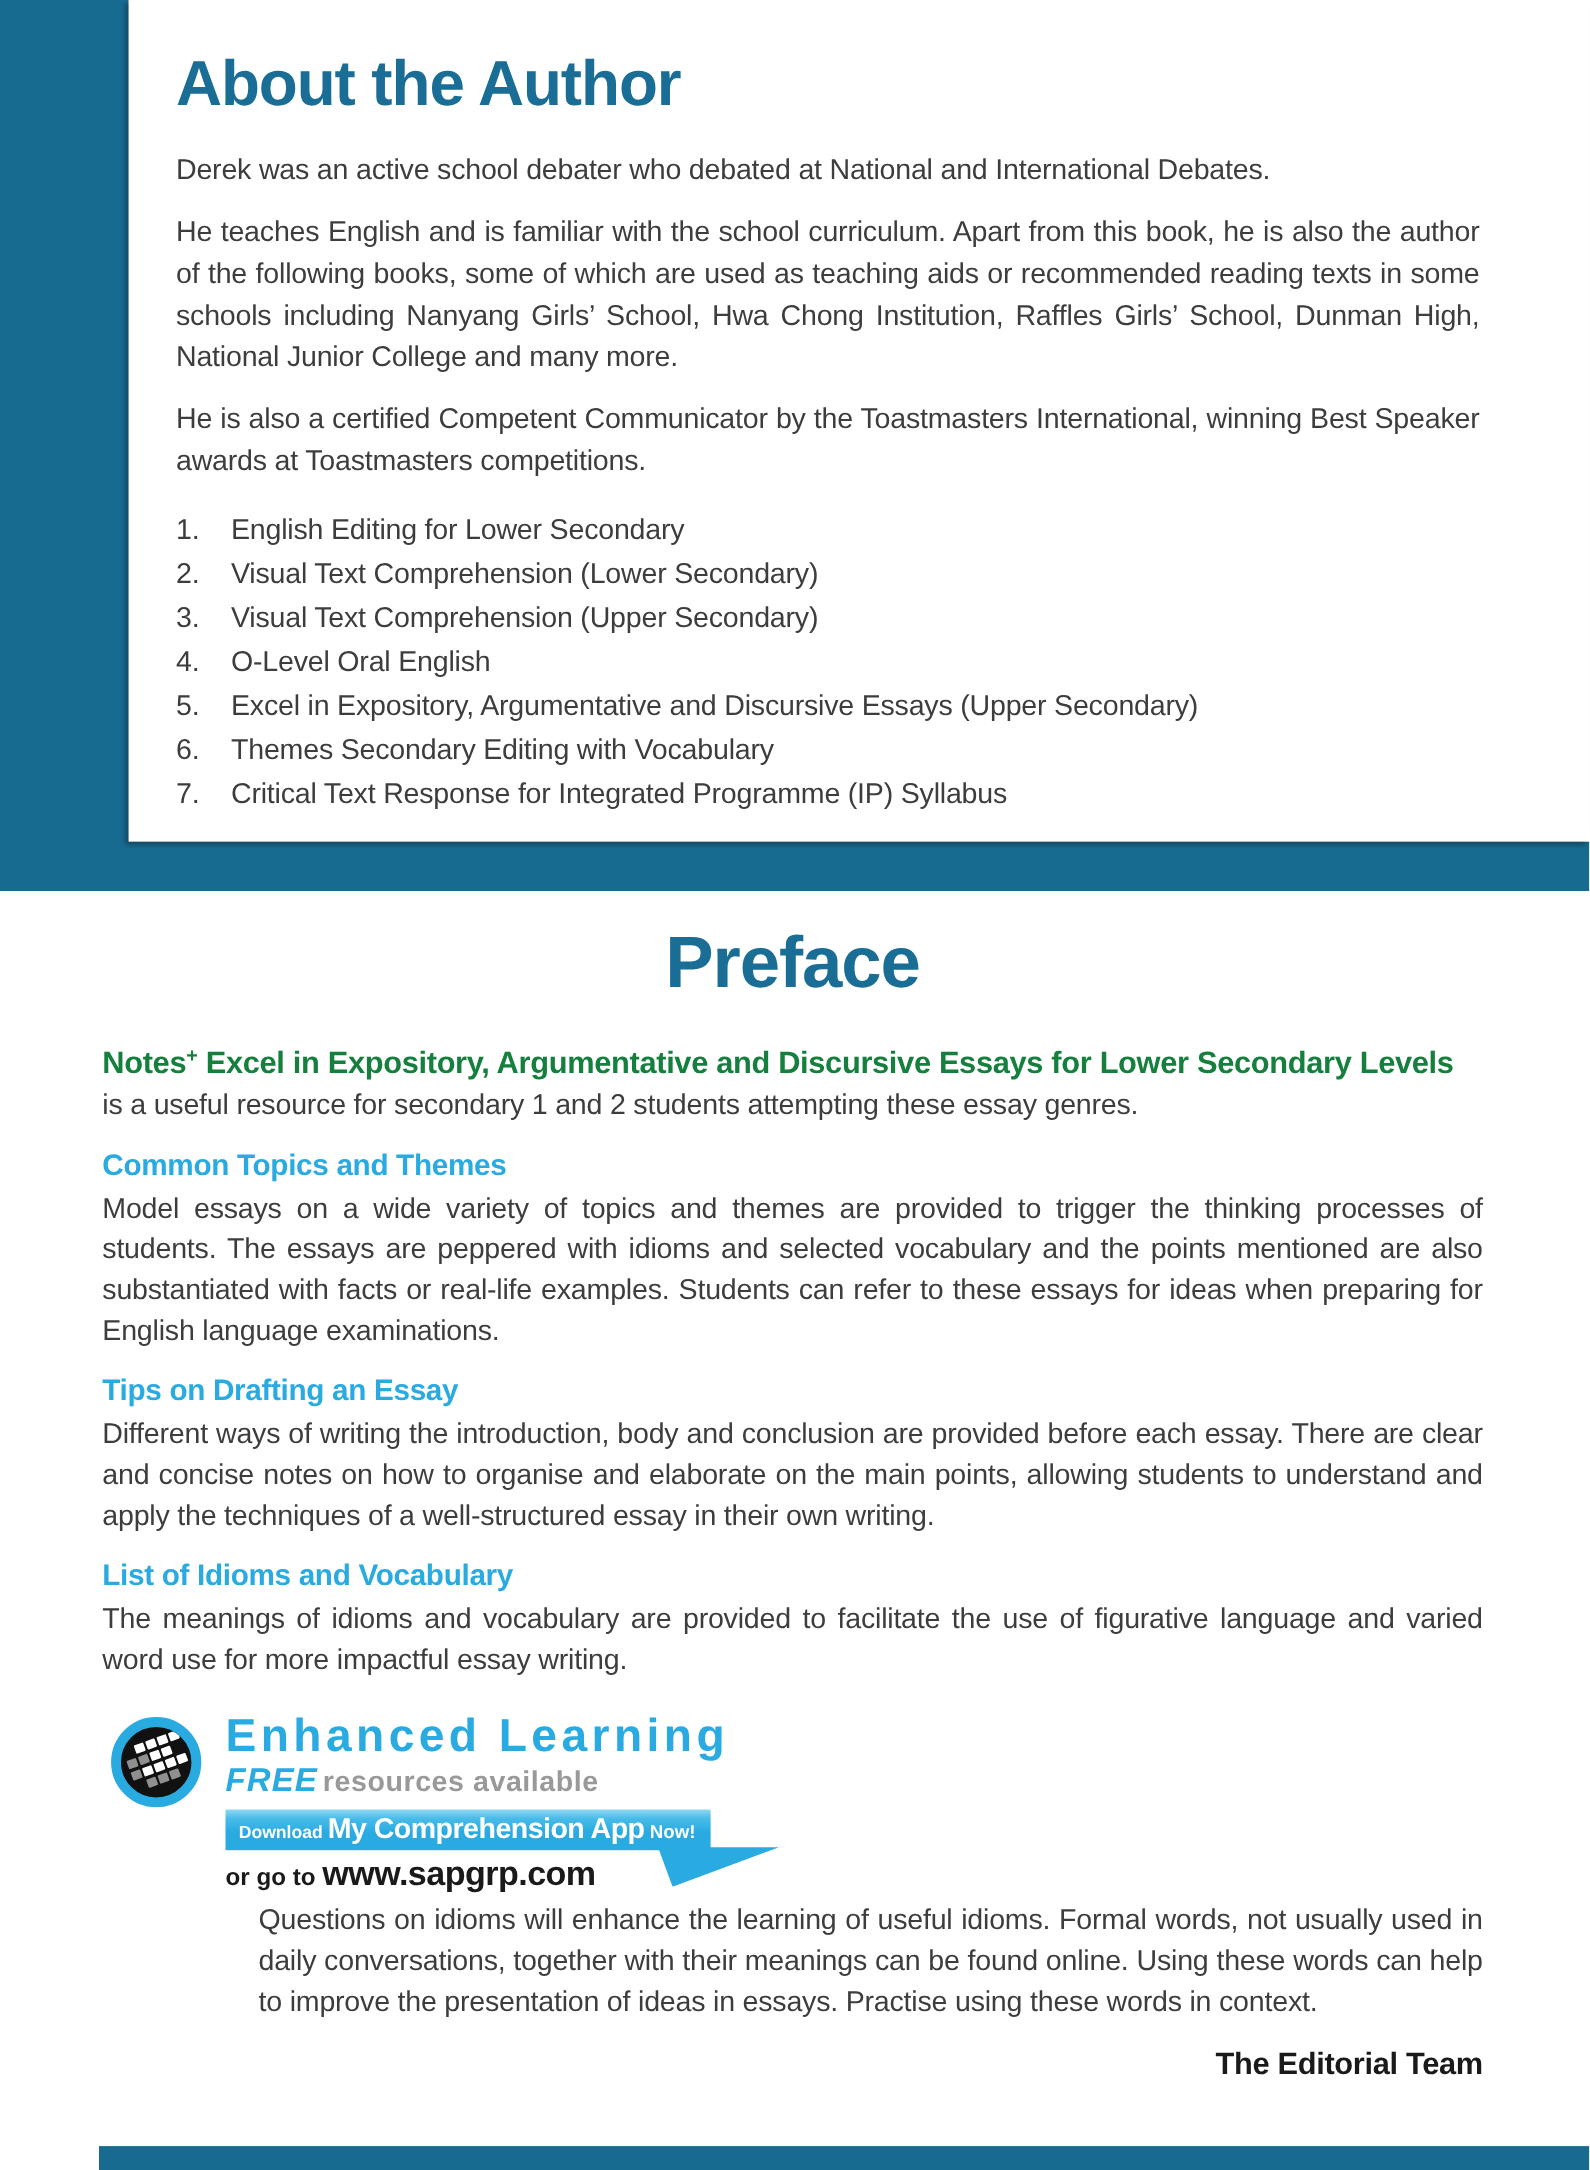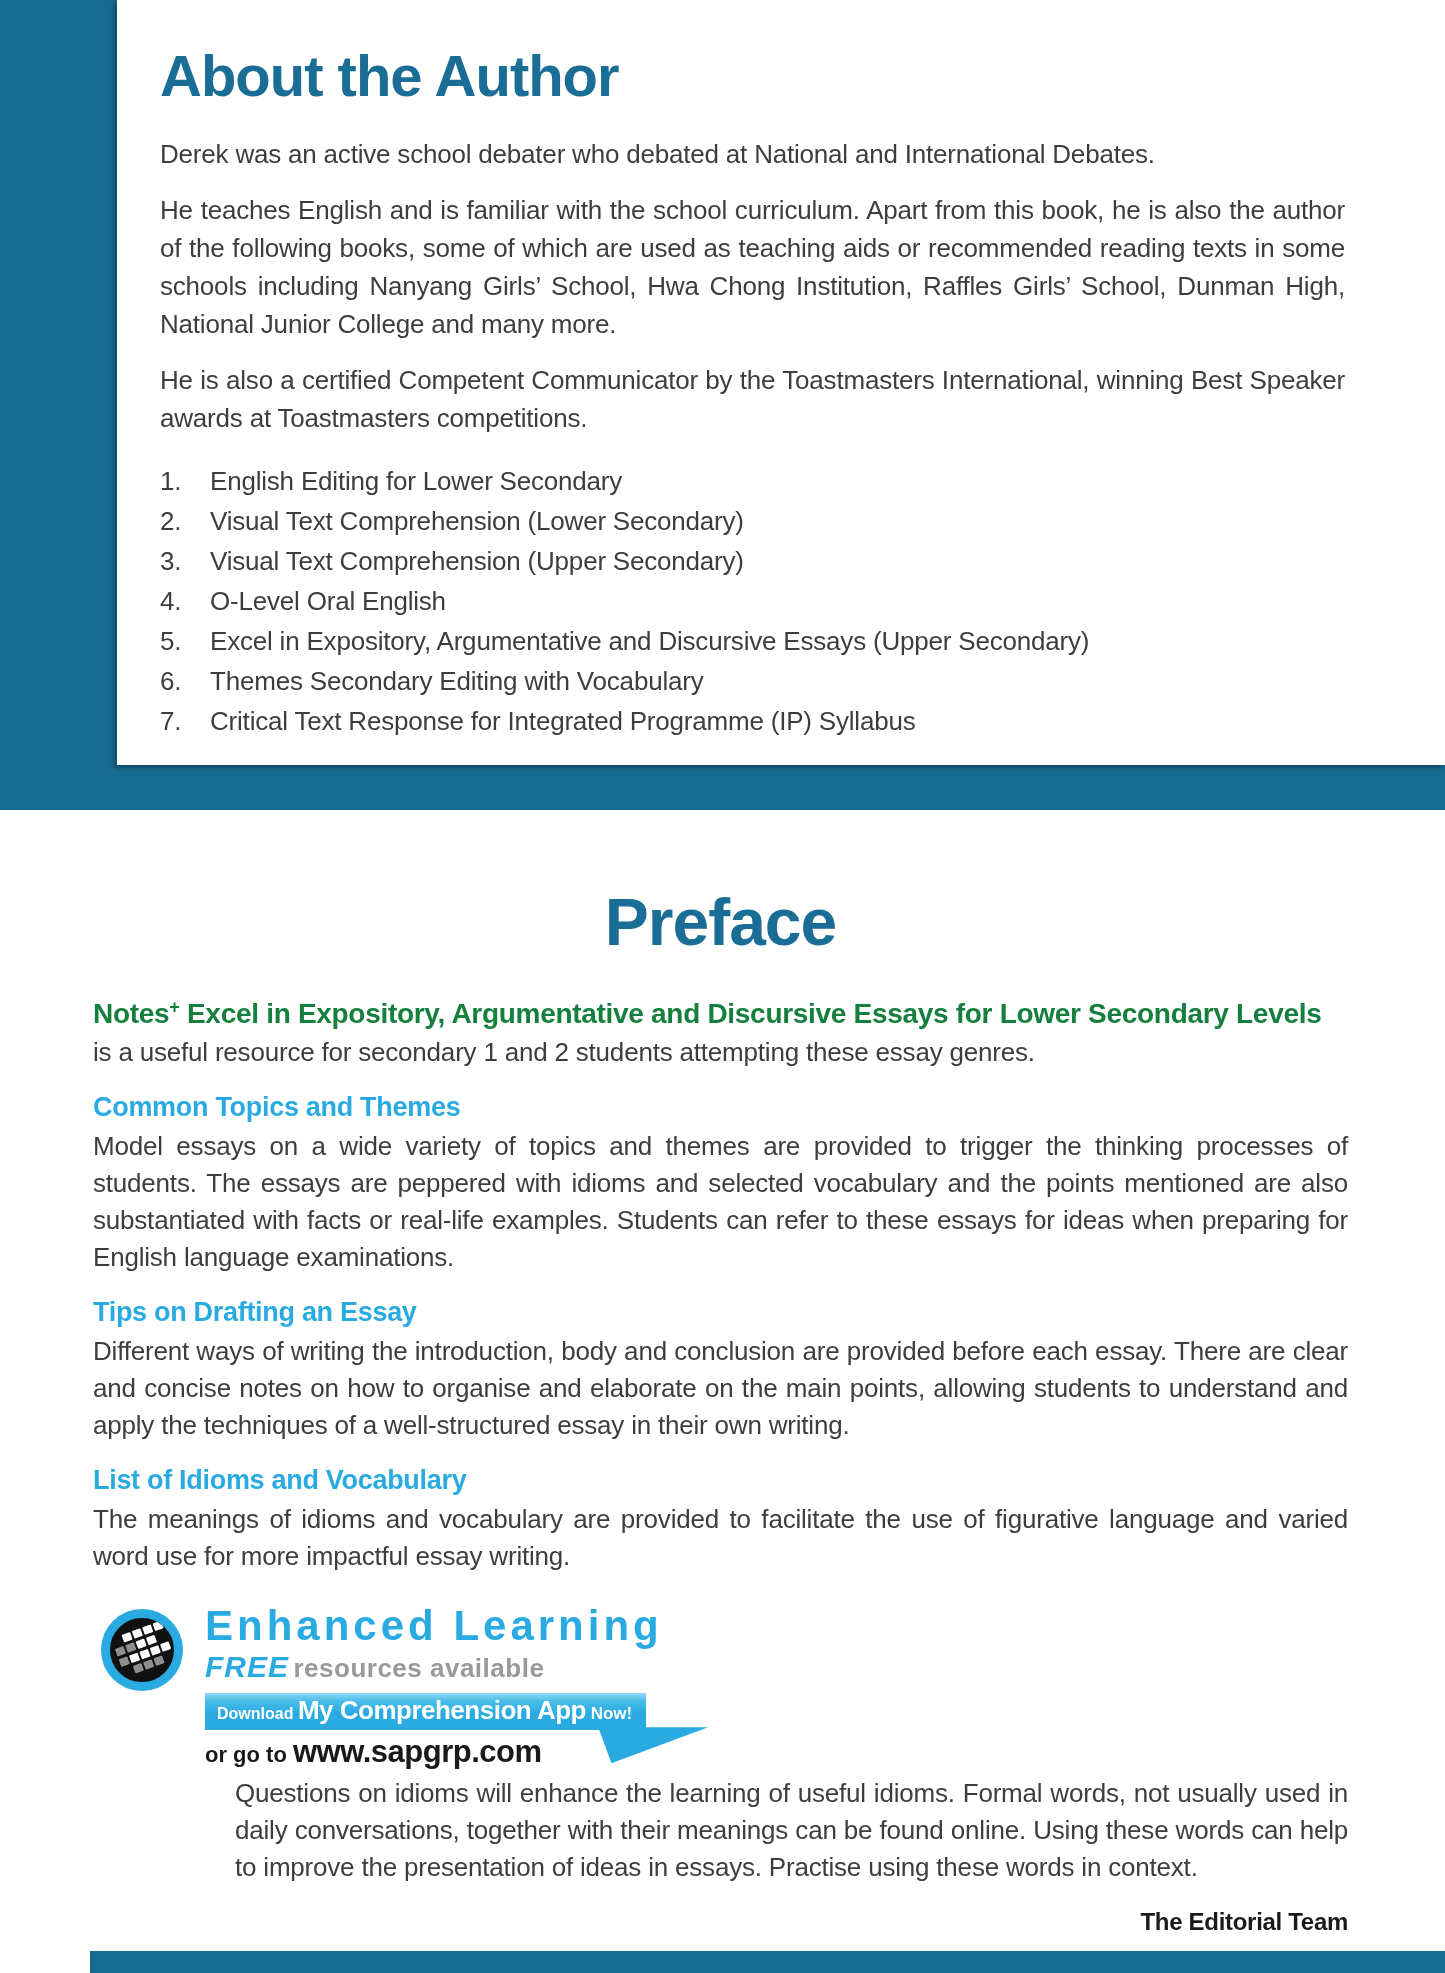--- a/index.html
+++ b/index.html
@@ -37,21 +37,21 @@
     font-size:26px; line-height:40px; letter-spacing:-0.2px; color:#3d3d3d;
   }
   .book-list li::before {
     counter-increment:bk; content:counter(bk) ".";
     position:absolute; left:0; top:0;
   }
 
   
   .preface-section { position:absolute; top:810px; left:0; right:0; bottom:0; padding:0 97px 0 93px; }
   .preface-title {
-    margin-top:74px; text-align:center;
+    margin-top:26px; text-align:center;
     font-size:66px; font-weight:bold; color:#1A6E96; letter-spacing:-1px;
   }
   .intro { margin-top:28px; }
   .intro-bold { font-size:28px; font-weight:bold; color:#15803d; line-height:38px; letter-spacing:-0.3px; }
   .intro-bold sup { font-size:18px; vertical-align:super; }
   .intro-rest { font-size:26px; line-height:38px; color:#3d3d3d; letter-spacing:-0.2px; }
 
   .sub-head { margin-top:21px; font-size:27px; font-weight:bold; color:#29ABE2; letter-spacing:-0.3px; }
   .preface-section p.body-para {
     margin-top:5px; font-size:26px; line-height:37px; letter-spacing:-0.2px;
@@ -98,21 +98,21 @@
     clip-path:polygon(0 0, 100% 0, 12% 100%);
   }
   .promo-goto { margin-top:4px; color:#1a1a1a; }
   .goto-prefix { font-size:22px; font-weight:bold; }
   .goto-url    { font-size:31px; font-weight:bold; letter-spacing:-0.5px; }
 
   .promo-para { margin-left:142px; margin-top:12px; }
 
   .editorial {
     margin-top:22px; text-align:right;
-    font-size:24px; font-weight:bold; color:#1a1a1a; letter-spacing:-0.3px;
+    font-size:28px; font-weight:bold; color:#1a1a1a; letter-spacing:-0.3px;
   }
 
   
   .bottom-strip { position:absolute; left:90px; right:0; bottom:0; height:22px; background:#186B90; }
 </style>
 </head>
 <body>
 
 <div class="page">
 

